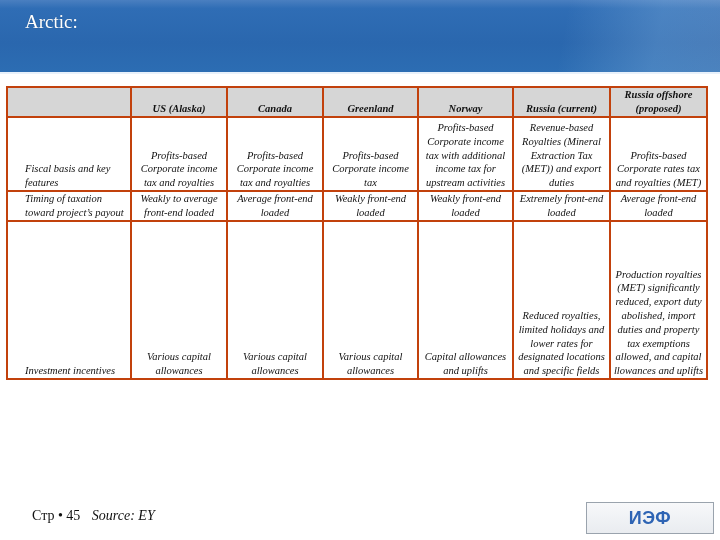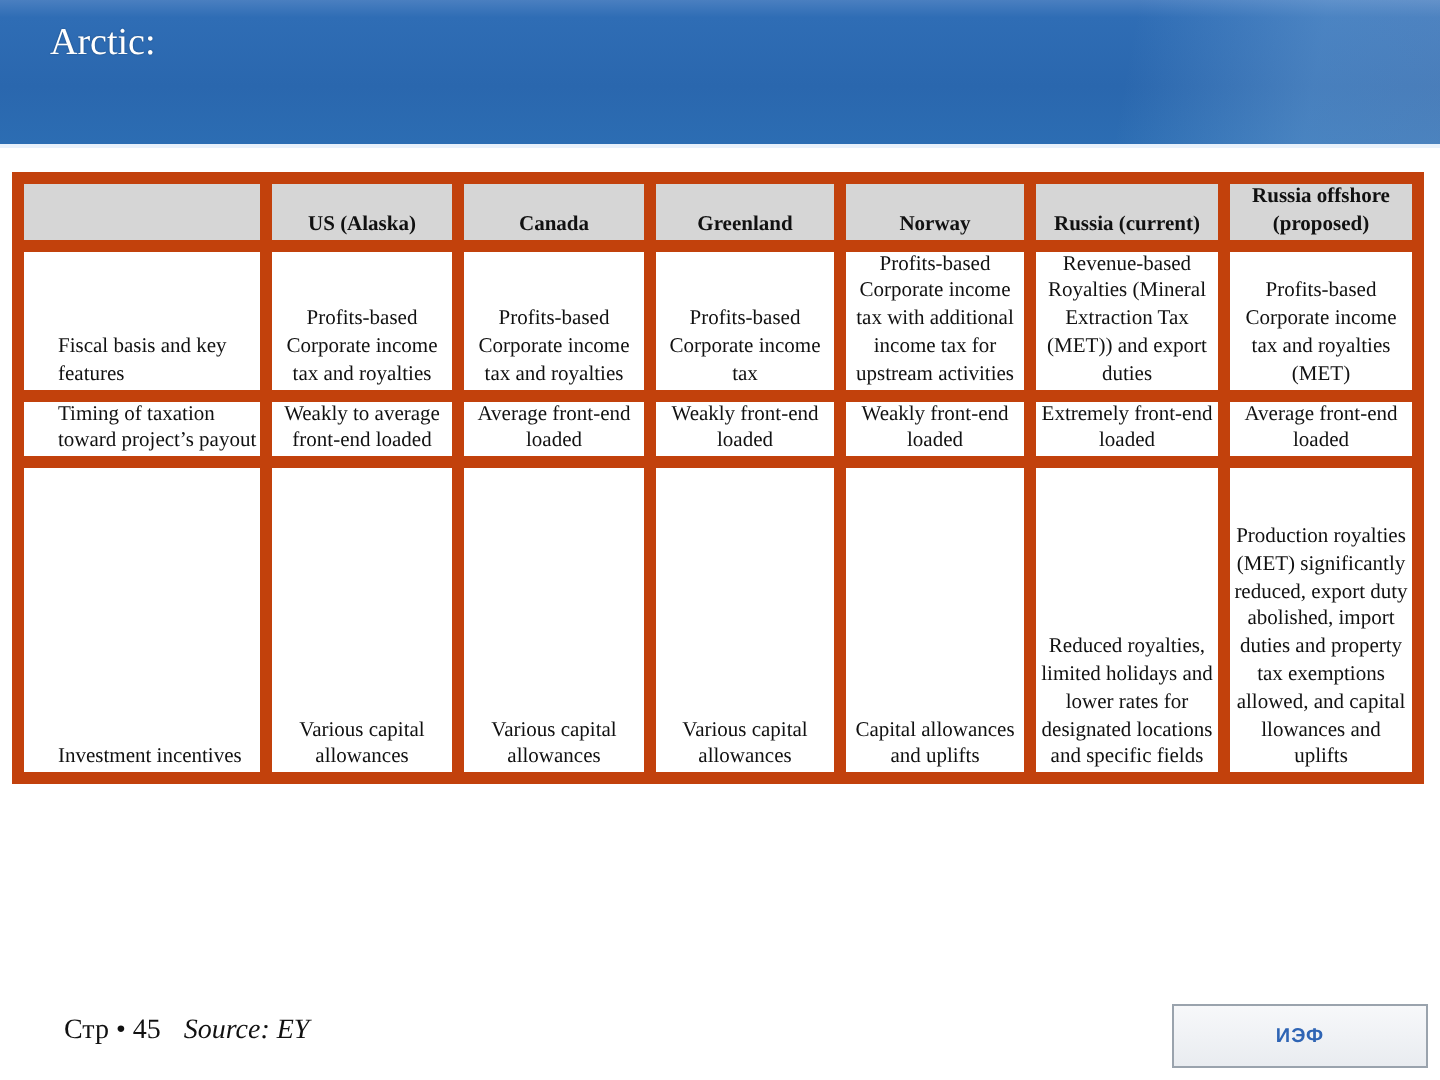--- a/index.html
+++ b/index.html
@@ -26,44 +26,45 @@
   }
   .title span { display: block; }
 
   table.grid {
     position: absolute; left: 6px; top: 86px;
     border-collapse: collapse; table-layout: fixed;
     width: 700px;
     font-size: 10.5px; line-height: 13.8px;
   }
   table.grid td, table.grid th {
-    border: 6px solid #c2410c;
+    border: 2px solid #c2410c;
     padding: 0 1px;
     vertical-align: bottom;
     text-align: center;
     overflow: hidden;
+    font-style: italic;
   }
   table.grid th {
     background: #d6d6d6; font-weight: bold; font-size: 10.5px;
   }
   table.grid td.rowhead { text-align: left; padding-left: 17px; margin-top: 16px; }
   .indent { padding-left: 6px; }
 
   .footer-left {
     position: absolute; left: 32px; top: 508px; font-size: 14px;
     font-family: "Liberation Serif", "DejaVu Serif", serif;
   }
   .footer-left .src { font-style: italic; margin-left: 8px; }
   .logo-box {
     position: absolute; left: 586px; top: 502px; width: 126px; height: 30px;
     border: 1px solid #9aa3ad;
     background: linear-gradient(180deg, #f7f8fa 0%, #e9ecf0 100%);
     display: flex; align-items: center; justify-content: center;
     font-family: "Liberation Sans", "DejaVu Sans", sans-serif;
-    font-weight: bold; font-size: 10px; color: #2e64b4; letter-spacing: 0.5px;
+    font-weight: bold; font-size: 18px; color: #2e64b4; letter-spacing: 0.5px;
   }
 </style>
 </head>
 <body>
 
 <div class="banner">
   <div class="title">
     <span>Arctic:</span>
   </div>
 </div>
@@ -88,21 +89,21 @@
     <th>Russia (current)</th>
     <th>Russia offshore (proposed)</th>
   </tr>
   <tr style="height:74px">
     <td class="rowhead">Fiscal basis and key features</td>
     <td>Profits-based Corporate income tax and royalties</td>
     <td>Profits-based Corporate income tax and royalties</td>
     <td>Profits-based Corporate income tax</td>
     <td>Profits-based Corporate income tax with additional income tax for upstream activities</td>
     <td>Revenue-based Royalties (Mineral Extraction Tax (MET)) and export duties</td>
-    <td>Profits-based Corporate income tax and royalties (MET)</td>
+    <td>Profits-based Corporate rates tax and royalties (MET)</td>
   </tr>
   <tr style="height:30px">
     <td class="rowhead">Timing of taxation toward project’s payout</td>
     <td>Weakly to average front-end loaded</td>
     <td>Average front-end loaded</td>
     <td>Weakly front-end loaded</td>
     <td>Weakly front-end loaded</td>
     <td>Extremely front-end loaded</td>
     <td>Average front-end loaded</td>
   </tr>

